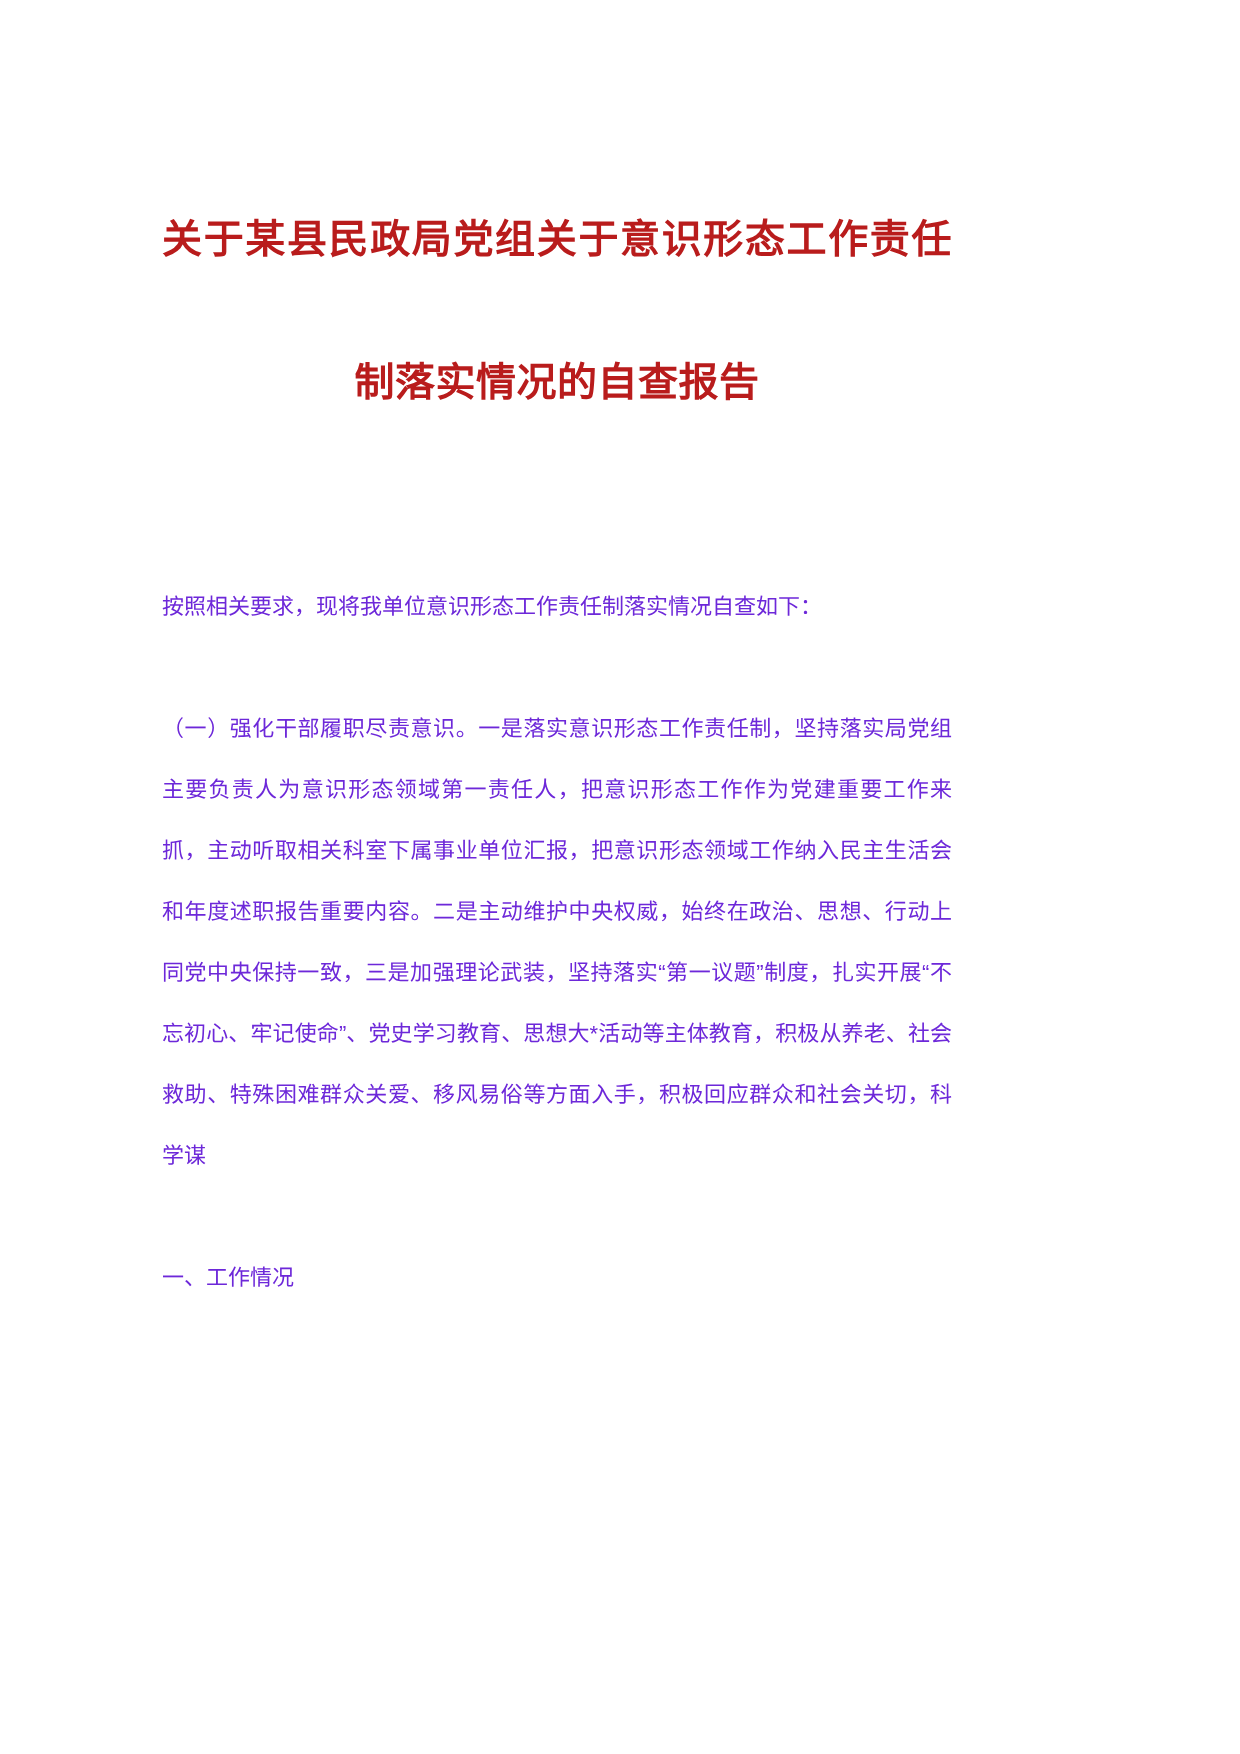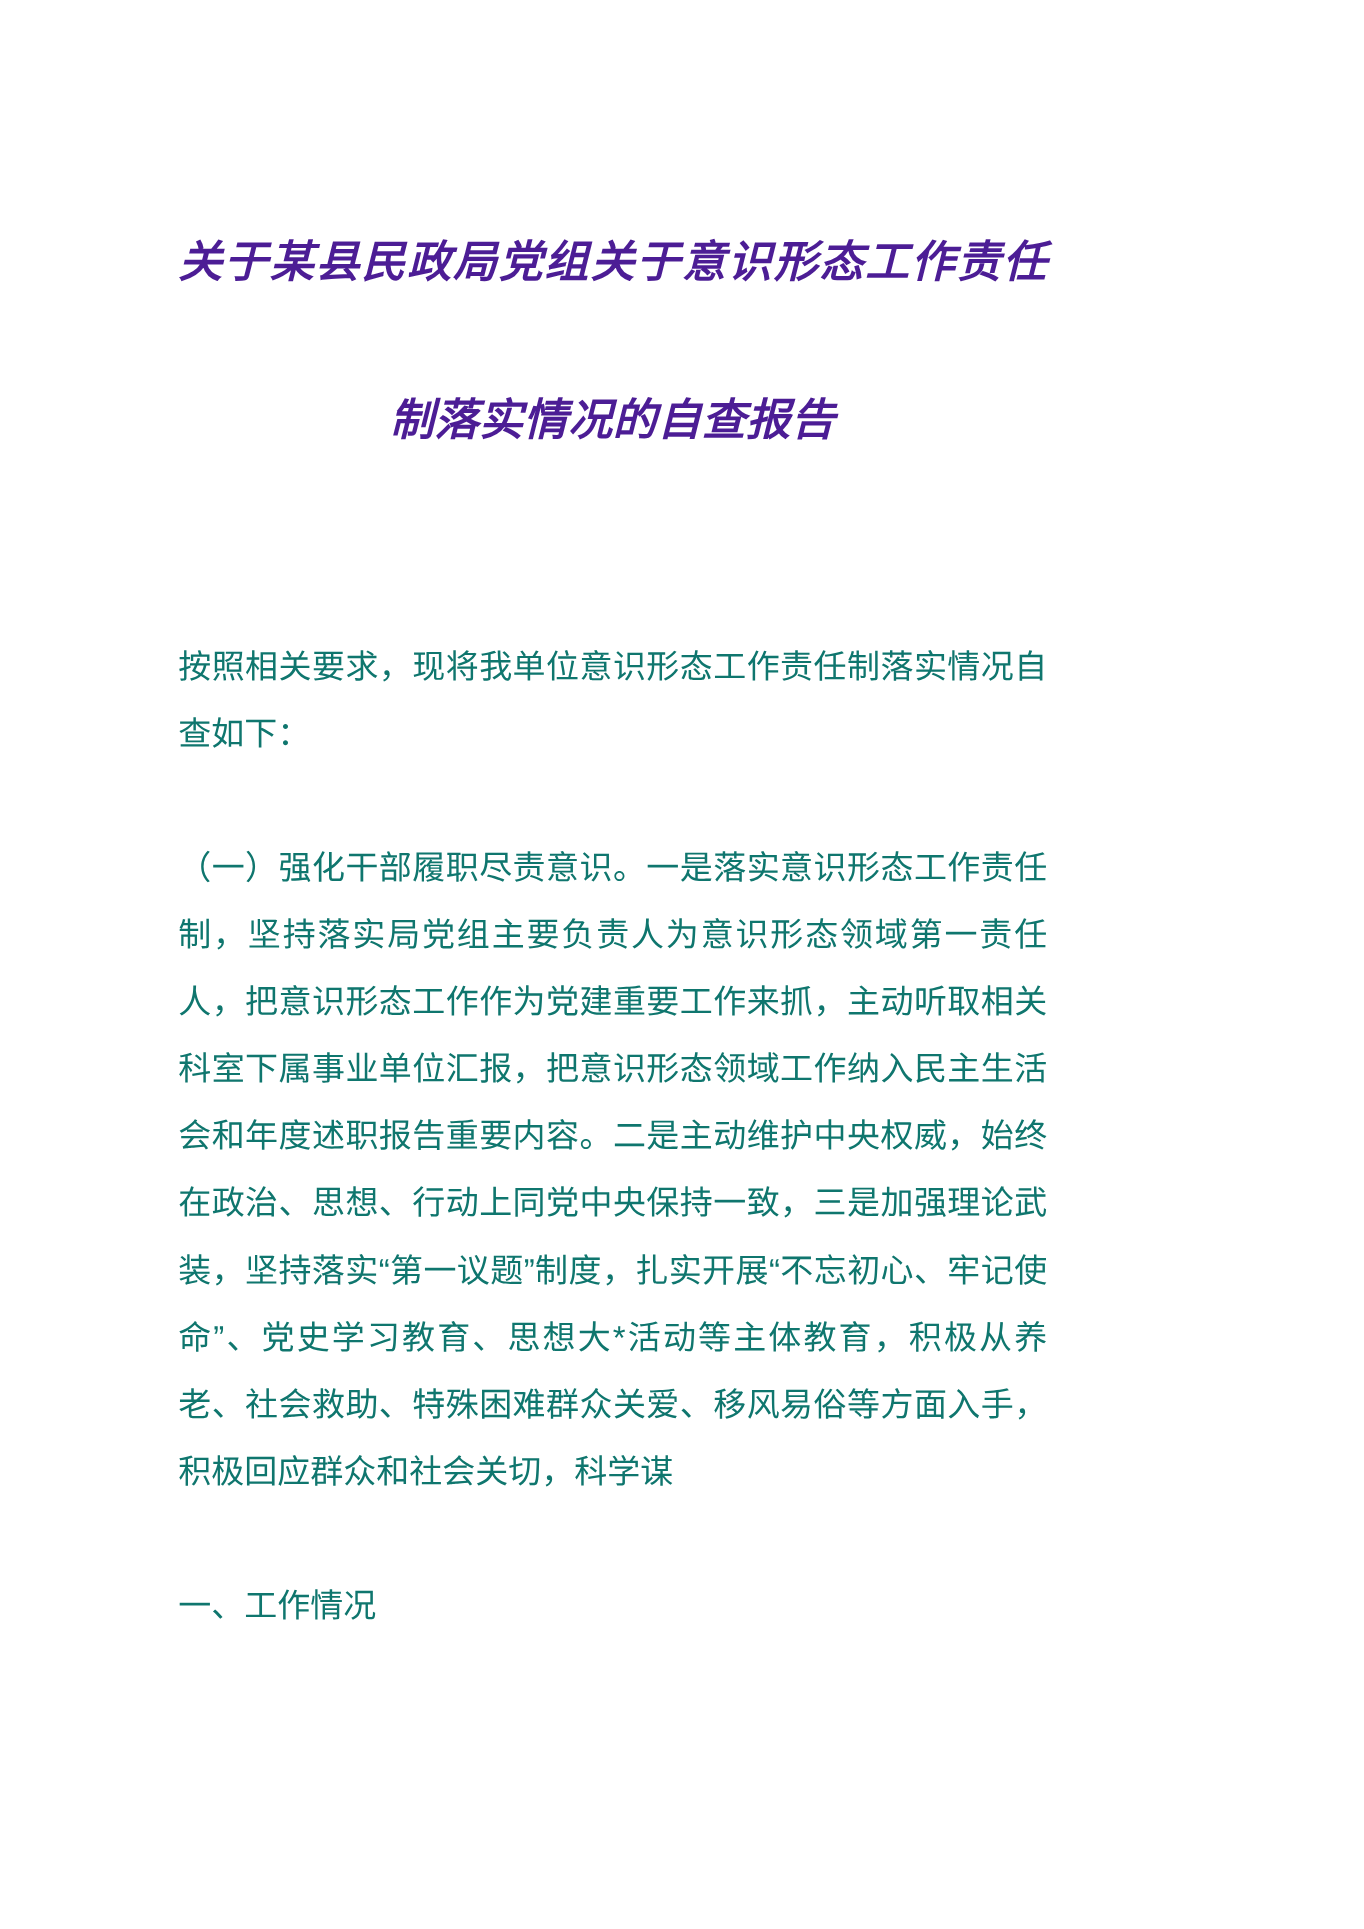--- a/index.html
+++ b/index.html
@@ -35,35 +35,34 @@
   .doc-title {
     margin: 0;
     padding: 0;
     padding-top: 168px;
     font-size: 40px;
     font-weight: 700;
     line-height: 143px;
     text-align: justify;
     text-align-last: center;
     letter-spacing: 0.5px;
-    color: #4c1d95;
+    color: #b91c1c;
     word-break: break-all;
-    font-style: italic;
   }
 
   
   .para {
     margin: 0;
     padding: 0;
-    font-size: 30px;
+    font-size: 22px;
     font-weight: 400;
     line-height: 61px;
     text-align: justify;
     text-align-last: left;
-    color: #0f766e;
+    color: #6d28d9;
     word-break: break-all;
     text-justify: inter-ideograph;
   }
 
   .intro {
     margin-top: 122px;
   }
 
   .section-heading {
     margin-top: 61px;

